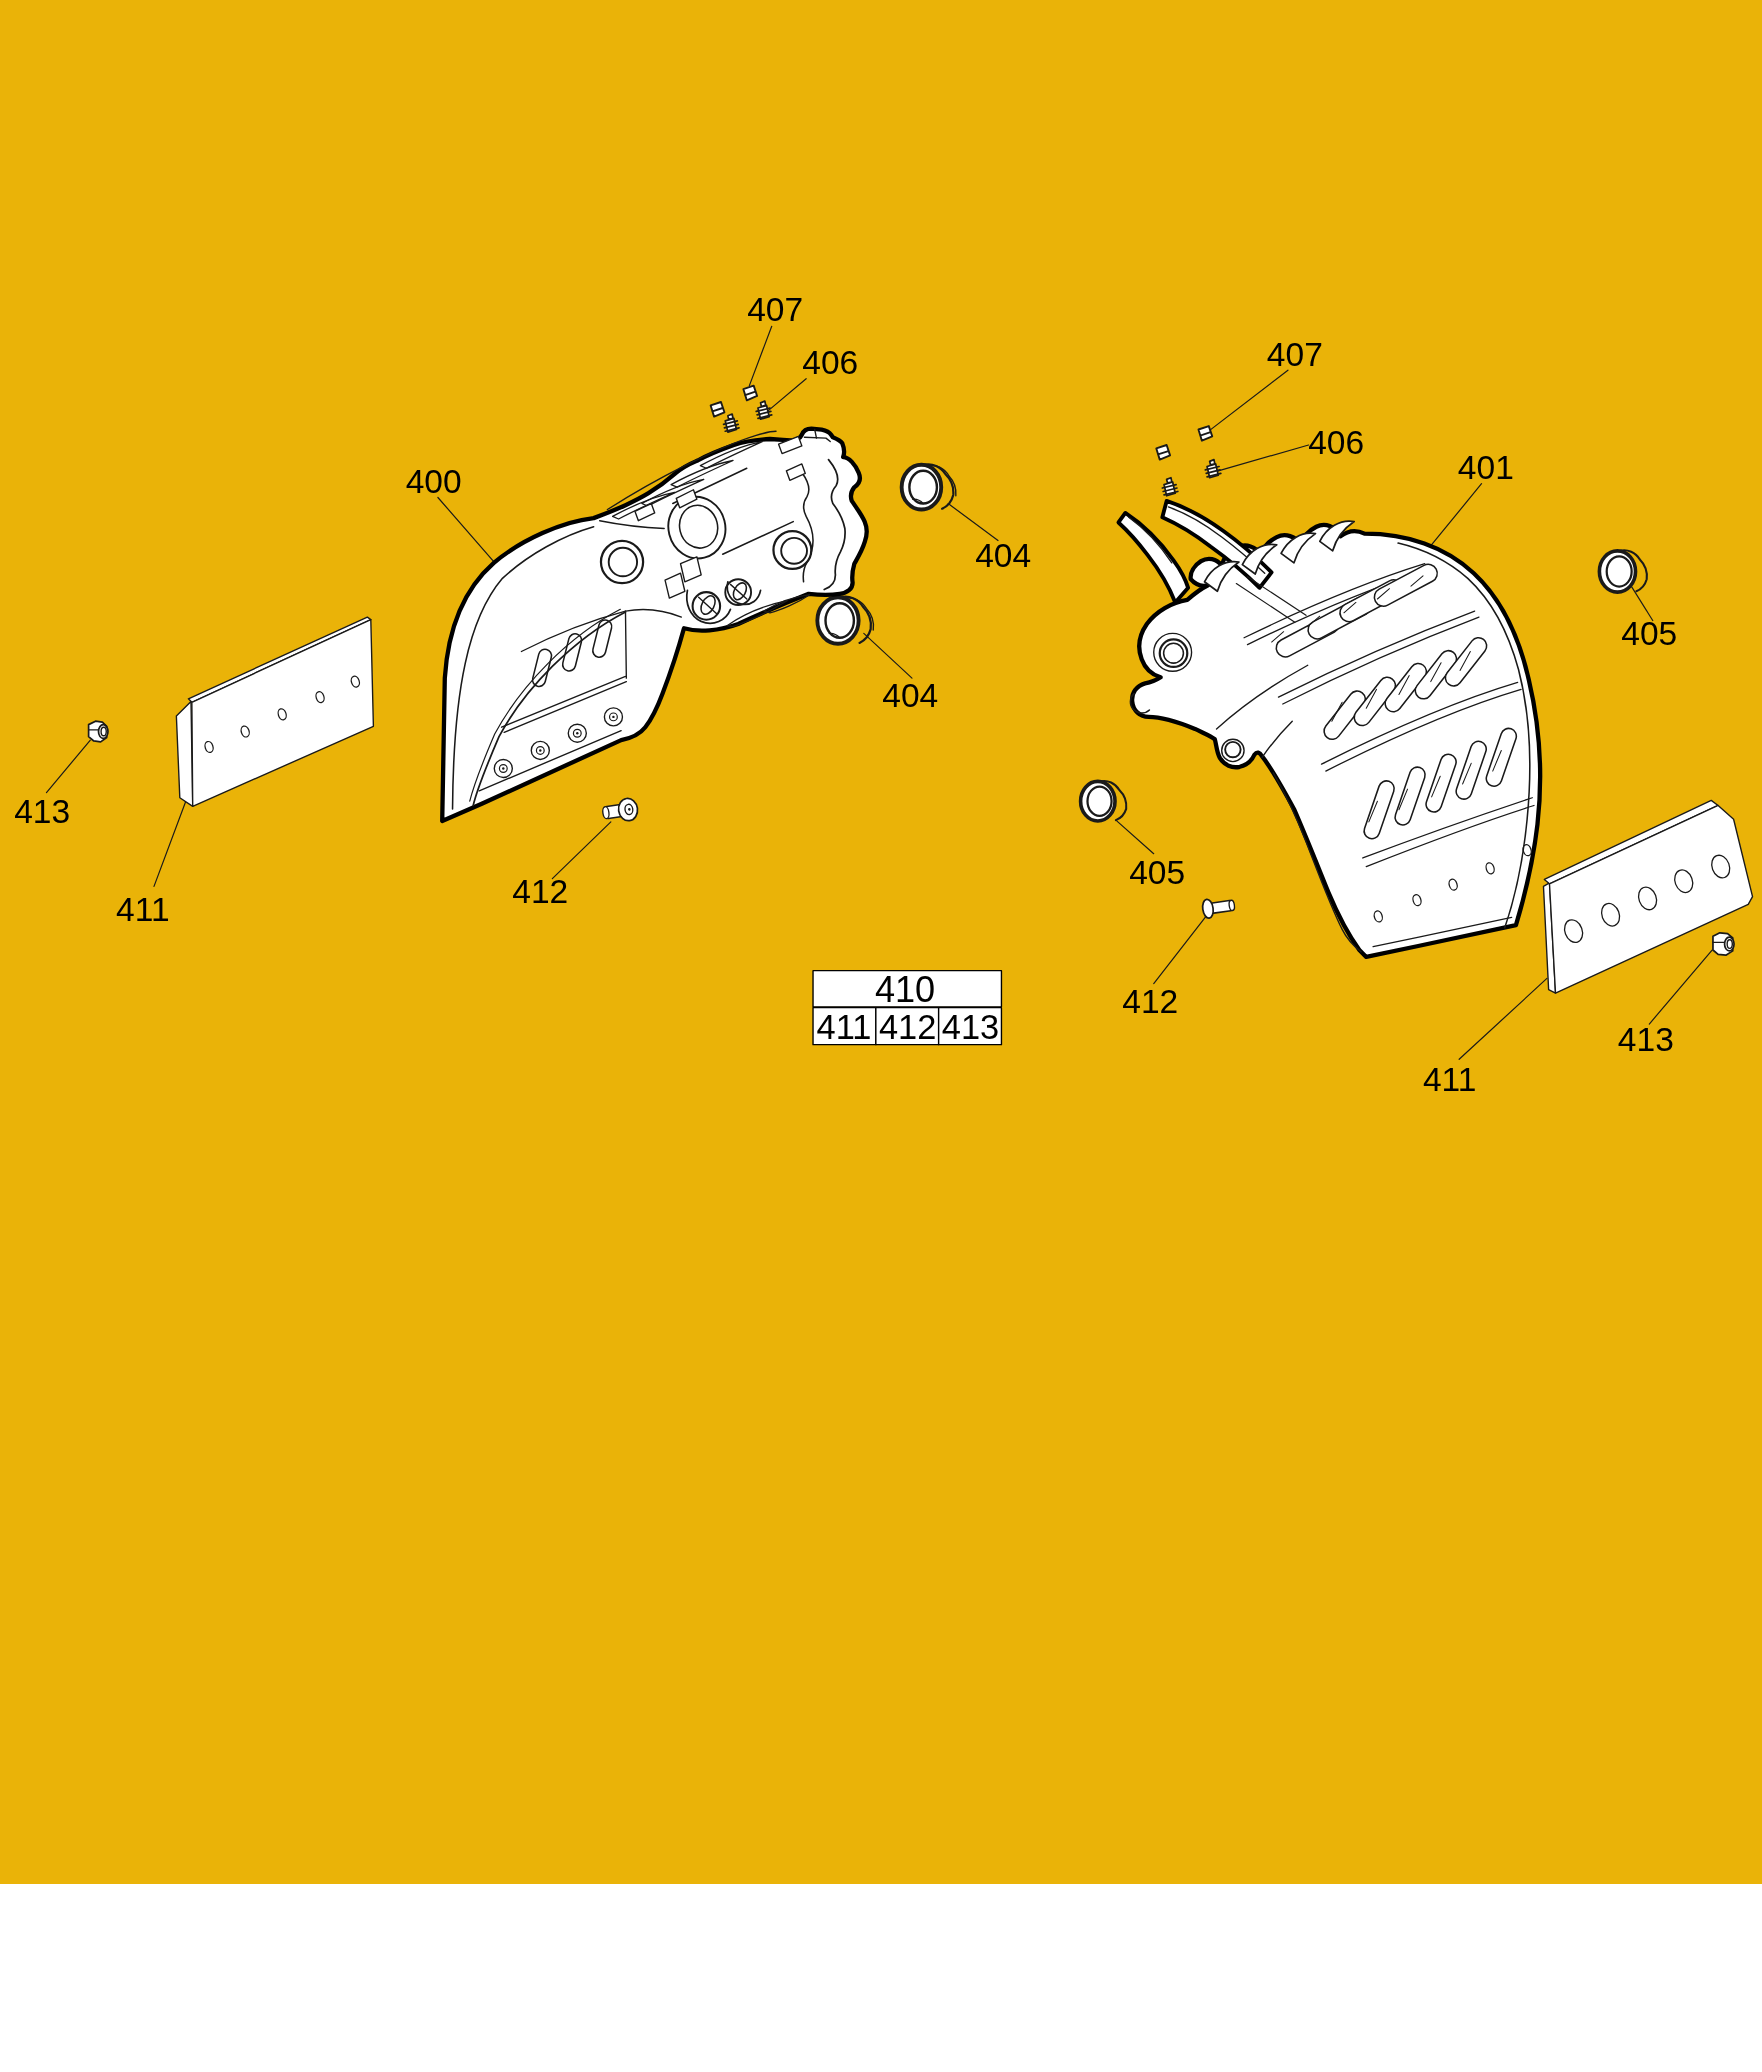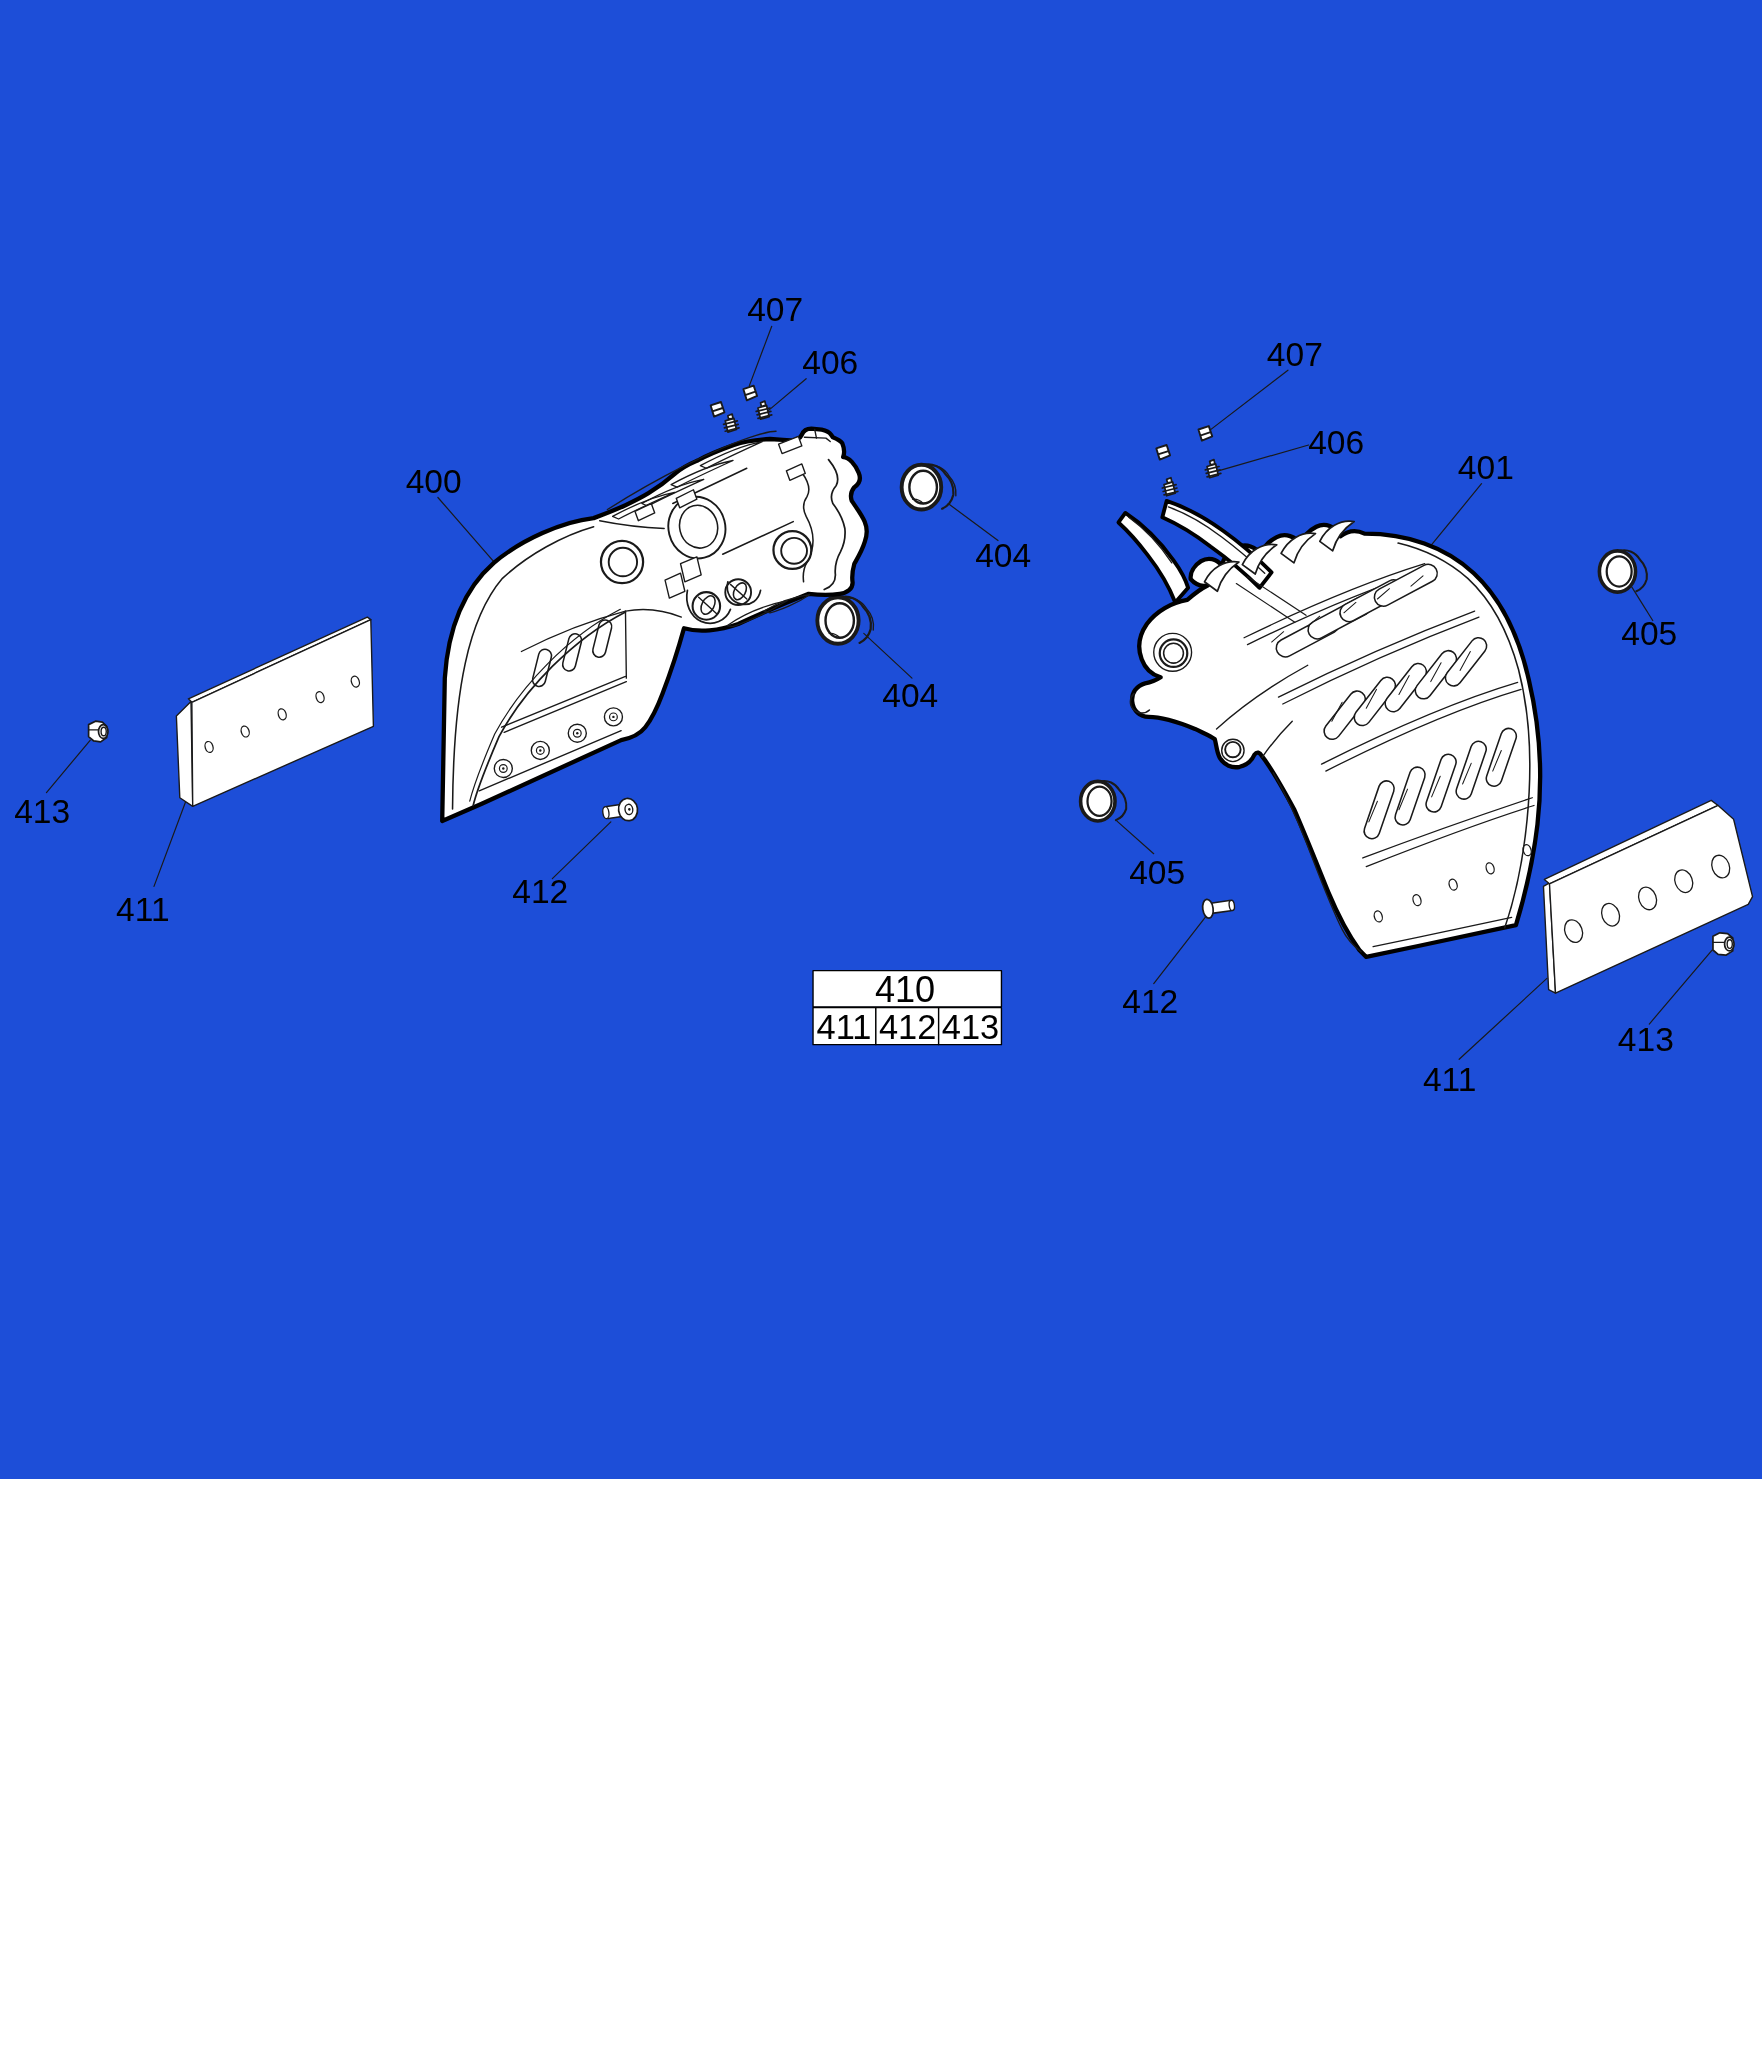--- a/index.html
+++ b/index.html
@@ -1,16 +1,16 @@
 <!DOCTYPE html>
 <html style="font-size:13.8px"><head>
 <meta charset="utf-8">
 <style>
   html,body{margin:0;padding:0;background:#fff;}
-  #page{position:relative;width:1762px;height:1479px;background:#1d4ed8;overflow:hidden;}
+  #page{position:relative;width:1762px;height:1884px;background:#eab308;overflow:hidden;}
   svg{position:absolute;left:0;top:0;}
   text{font-family:"Liberation Sans", sans-serif;fill:#000;}
 </style>
 </head>
 <body>
 <div id="page">
 <svg width="1762" height="2073" viewBox="0 0 2048 2409" fill="none" stroke-linecap="round" stroke-linejoin="round">
 
 <g stroke="#1a1a1a" stroke-width="1.4">
   <line x1="509" y1="578" x2="583" y2="663"></line>

